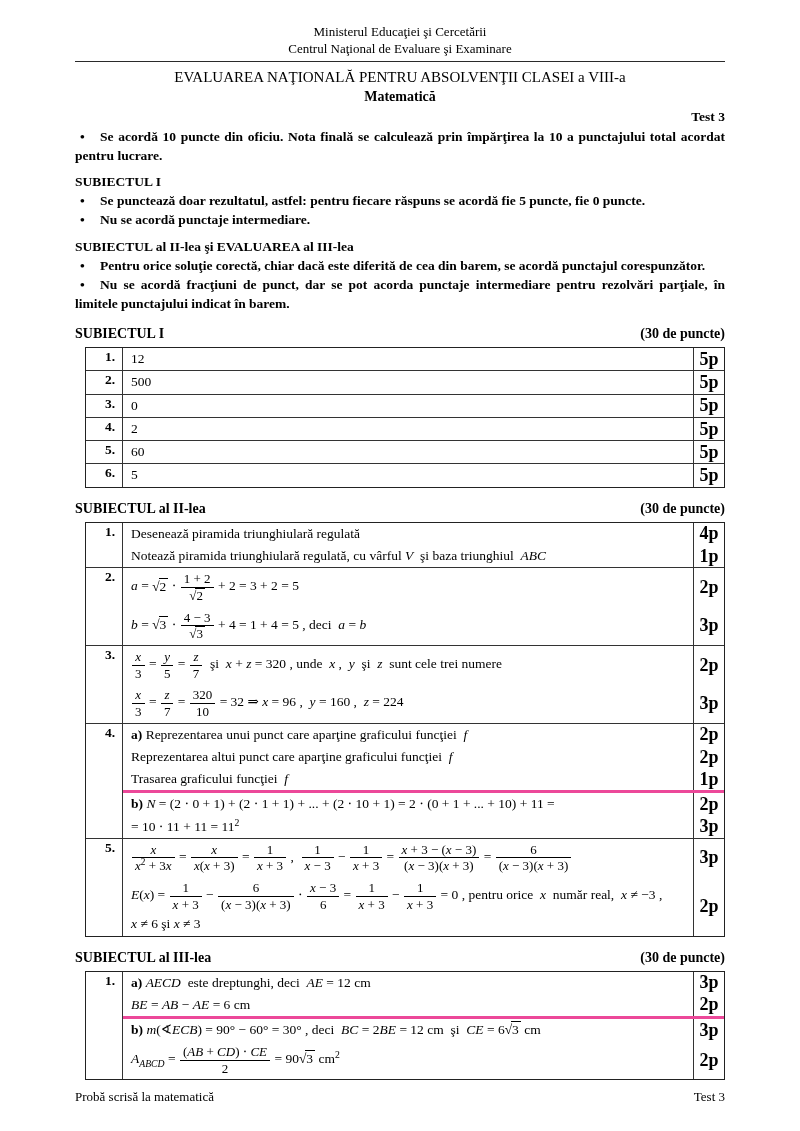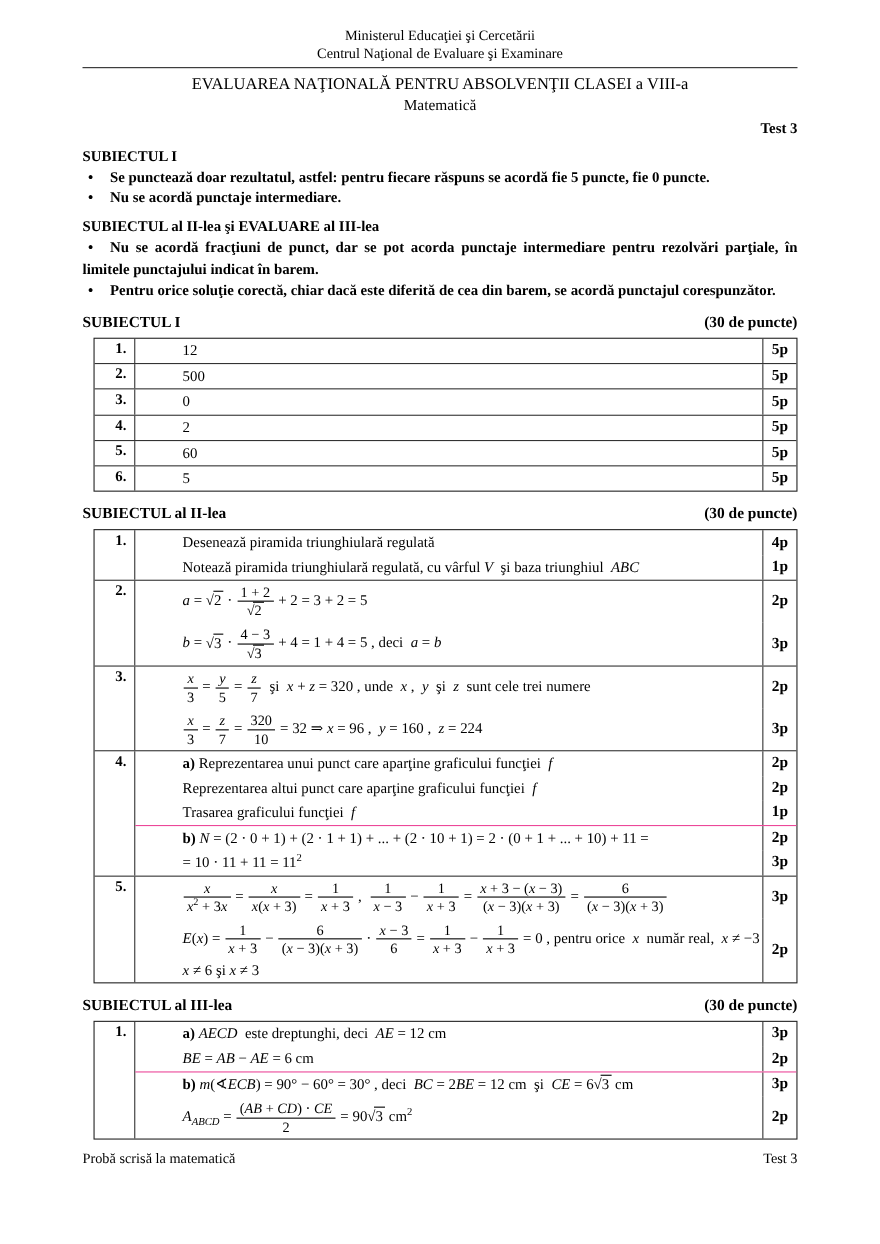--- a/index.html
+++ b/index.html
@@ -6,46 +6,46 @@
   body{width:800px;height:1131px;overflow:hidden;color:#000;
        font-family:"Liberation Serif","DejaVu Serif",serif;}
   .page{box-sizing:border-box;width:800px;height:888px;padding:24px 75px 0 75px;background:#fff;}
 
   
   .doc-header{text-align:center;font-size:13px;line-height:1.3;}
   .header-rule{border-bottom:1.2px solid #2a2a2a;margin:3px 0 7px 0;}
 
   
   .title-exam{text-align:center;font-weight:normal;font-size:15px;margin-top:6px;}
-  .title-subject{text-align:center;font-weight:normal;font-size:14px;margin-top:3px;}
+  .title-subject{text-align:center;font-weight:bold;font-size:14px;margin-top:3px;}
   .title-barem{text-align:center;font-weight:bold;font-size:14.5px;margin-top:12px;}
   .test-label{text-align:right;font-weight:bold;font-size:13.5px;margin-top:4px;}
 
   
   #intro{margin-top:2px;}
   .intro-bullet{font-weight:bold;font-size:13.5px;line-height:1.42;text-align:justify;}
   .intro-head{font-weight:bold;font-size:13.5px;line-height:1.42;margin-top:7px;}
   .bullet{display:inline-block;width:25px;padding-left:5px;box-sizing:border-box;}
 
   
   .sec-head{display:flex;justify-content:space-between;font-weight:bold;font-size:14px;margin:13px 0 5px 0;}
 
   
   .btable{border:1.5px solid #222;margin-left:10px;background:#fff;}
   .brow{display:flex;border-top:1px solid #333;}
   .brow:first-child{border-top:none;}
   .bnum{flex:0 0 37px;box-sizing:border-box;border-right:1px solid #333;
         text-align:right;padding:1px 7px 0 0;font-weight:bold;font-size:13.5px;}
   .bbody{flex:1;display:flex;flex-direction:column;min-width:0;}
-  .bblock{border-top:1px solid #ec4899;}
+  .bblock{border-top:3px solid #ec4899;}
   .bblock:first-child{border-top:none;}
   .bline{display:flex;min-height:22px;}
-  .bcontent{flex:1;min-width:0;padding:1px 8px;display:flex;flex-direction:column;justify-content:flex-start;overflow:hidden;margin-left:35px;}
+  .bcontent{flex:1;min-width:0;padding:1px 8px;display:flex;flex-direction:column;justify-content:flex-start;overflow:hidden;}
   .bpts{flex:0 0 31px;box-sizing:border-box;border-left:1px solid #333;
-        display:flex;align-items:center;justify-content:center;font-weight:bold;font-size:14px;}
+        display:flex;align-items:center;justify-content:center;font-weight:bold;font-size:18px;}
 
   
   .mrow{font-size:13.5px;line-height:1.5;white-space:nowrap;}
   .mt,.mb,.mi{white-space:pre;}
   .mi{font-style:italic;}
   .mb{font-weight:bold;}
   .mfrac{display:inline-block;vertical-align:middle;text-align:center;margin:2px 1px;}
   .mnum{display:block;border-bottom:1px solid #000;padding:0 3px;line-height:1.2;font-size:13px;}
   .mden{display:block;padding:0 3px;line-height:1.2;font-size:13px;}
   .msqrt{display:inline-block;white-space:nowrap;}
@@ -67,26 +67,27 @@
     <div>Ministerul Educaţiei şi Cercetării</div>
     <div>Centrul Naţional de Evaluare şi Examinare</div>
   </div>
   <div class="header-rule"></div>
 
   <div class="title-exam">EVALUAREA NAŢIONALĂ PENTRU ABSOLVENŢII CLASEI a VIII-a</div>
   <div class="title-subject">Matematică</div>
   <div class="test-label">Test 3</div>
 
   <div id="intro">
+      <div class="intro-bullet"><span class="bullet">•</span><span>Se acordă 10 puncte din oficiu. Nota finală se calculează prin împărţirea la 10 a punctajului total acordat pentru lucrare.</span></div>
       <div class="intro-head"><span>SUBIECTUL I</span></div>
       <div class="intro-bullet"><span class="bullet">•</span><span>Se punctează doar rezultatul, astfel: pentru fiecare răspuns se acordă fie 5 puncte, fie 0 puncte.</span></div>
       <div class="intro-bullet"><span class="bullet">•</span><span>Nu se acordă punctaje intermediare.</span></div>
-      <div class="intro-head"><span>SUBIECTUL al II-lea şi EVALUARE al III-lea</span></div>
+      <div class="intro-head"><span>SUBIECTUL al II-lea şi EVALUAREA al III-lea</span></div>
+      <div class="intro-bullet"><span class="bullet">•</span><span>Pentru orice soluţie corectă, chiar dacă este diferită de cea din barem, se acordă punctajul corespunzător.</span></div>
       <div class="intro-bullet"><span class="bullet">•</span><span>Nu se acordă fracţiuni de punct, dar se pot acorda punctaje intermediare pentru rezolvări parţiale, în limitele punctajului indicat în barem.</span></div>
-      <div class="intro-bullet"><span class="bullet">•</span><span>Pentru orice soluţie corectă, chiar dacă este diferită de cea din barem, se acordă punctajul corespunzător.</span></div>
     </div>
 
   <div id="sections">
       <div class="sec-head">
         <span class="sec-title">SUBIECTUL I</span>
         <span class="sec-pts">(30 de puncte)</span>
       </div>
       <div class="btable">
         <div class="brow">
           <div class="bnum">1.</div>

